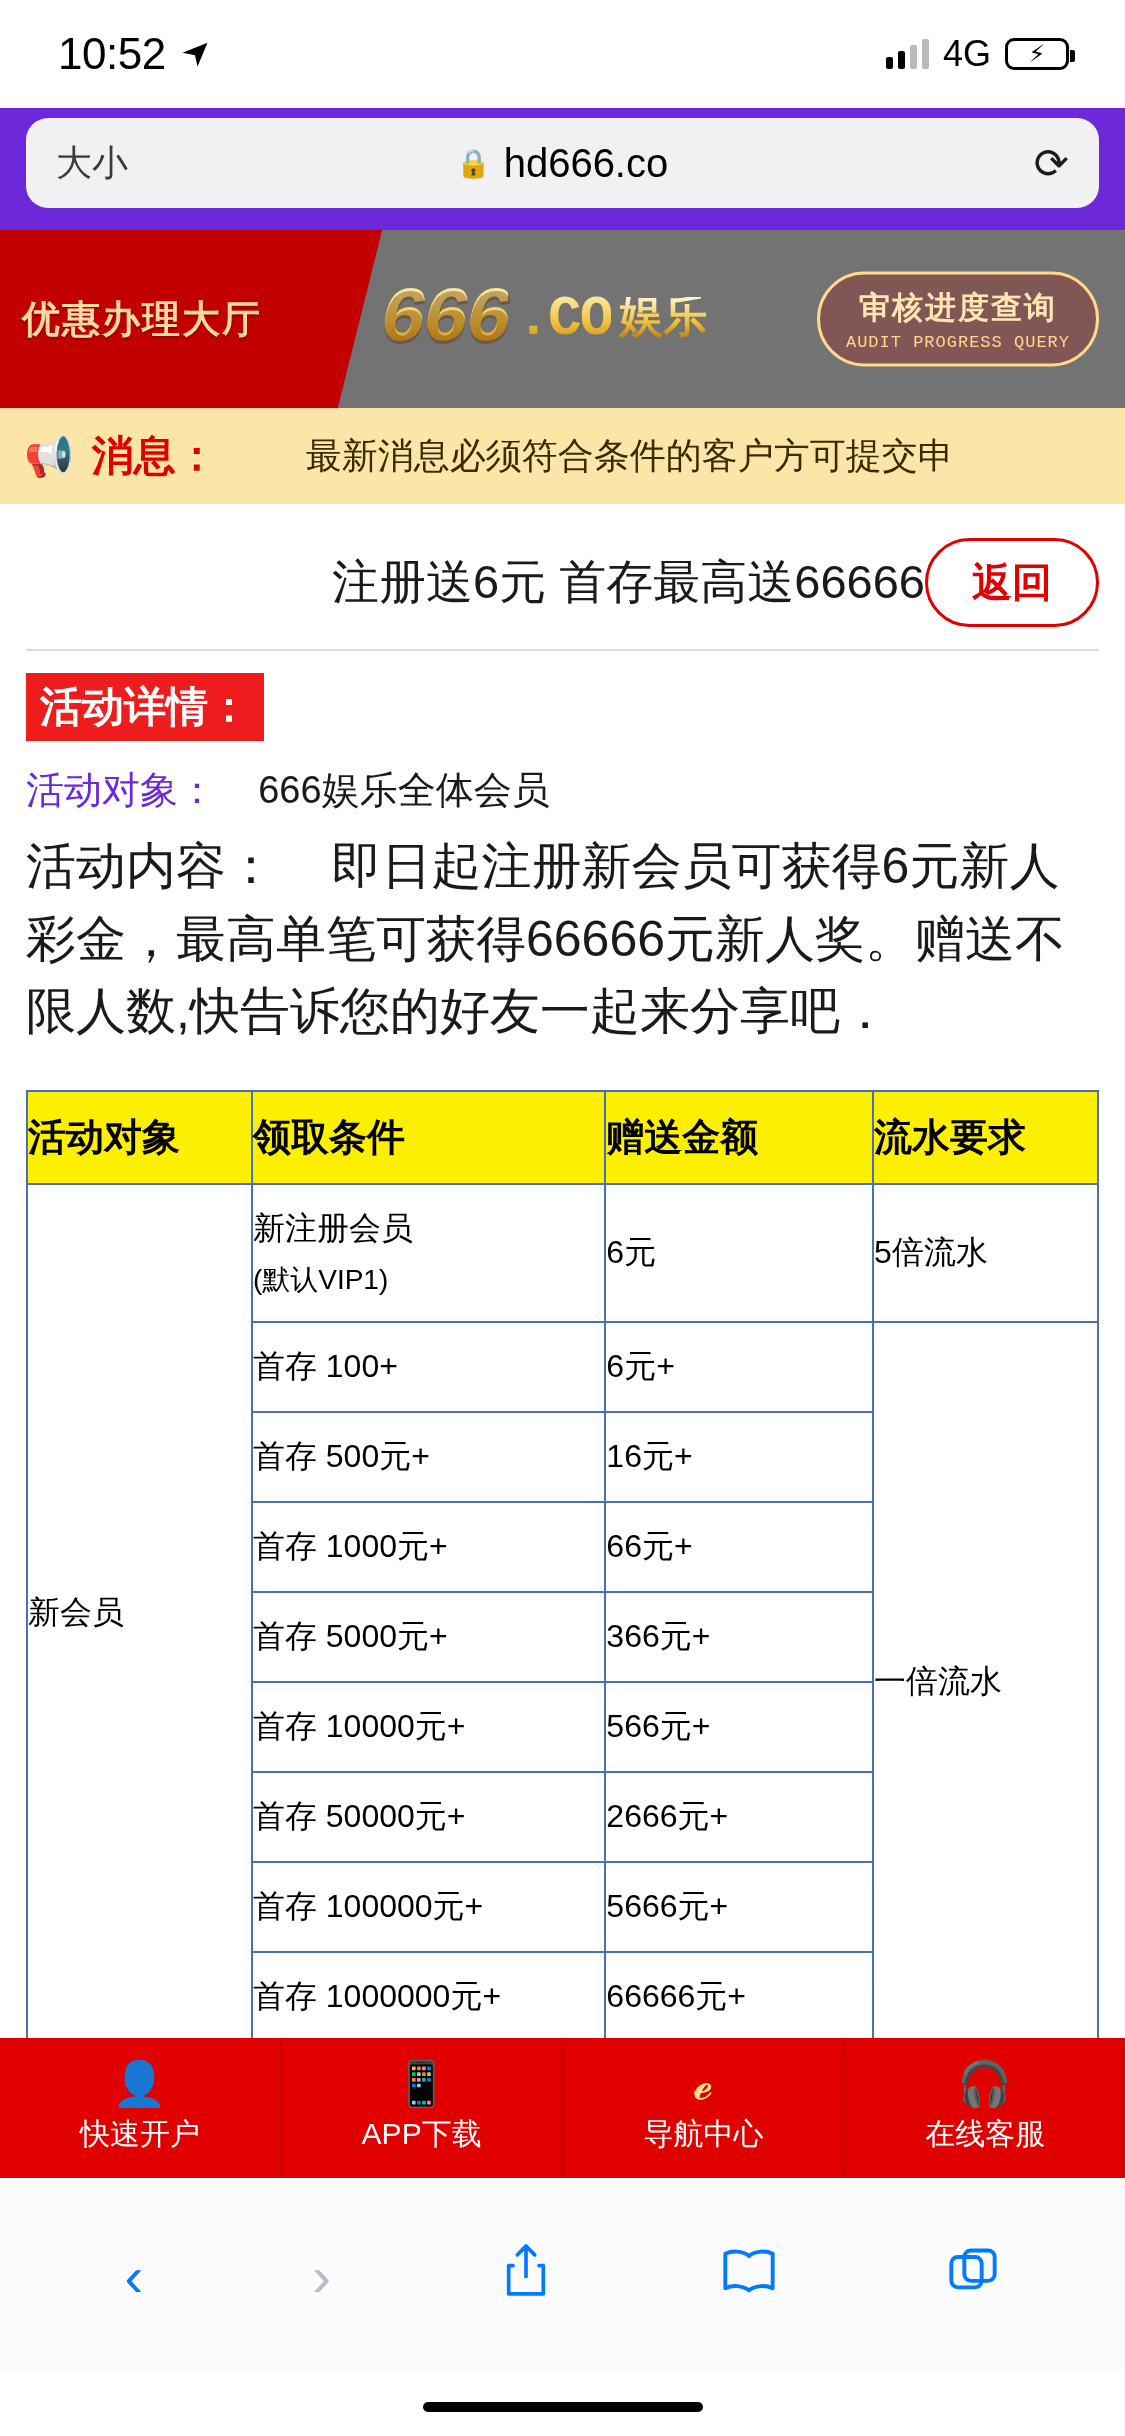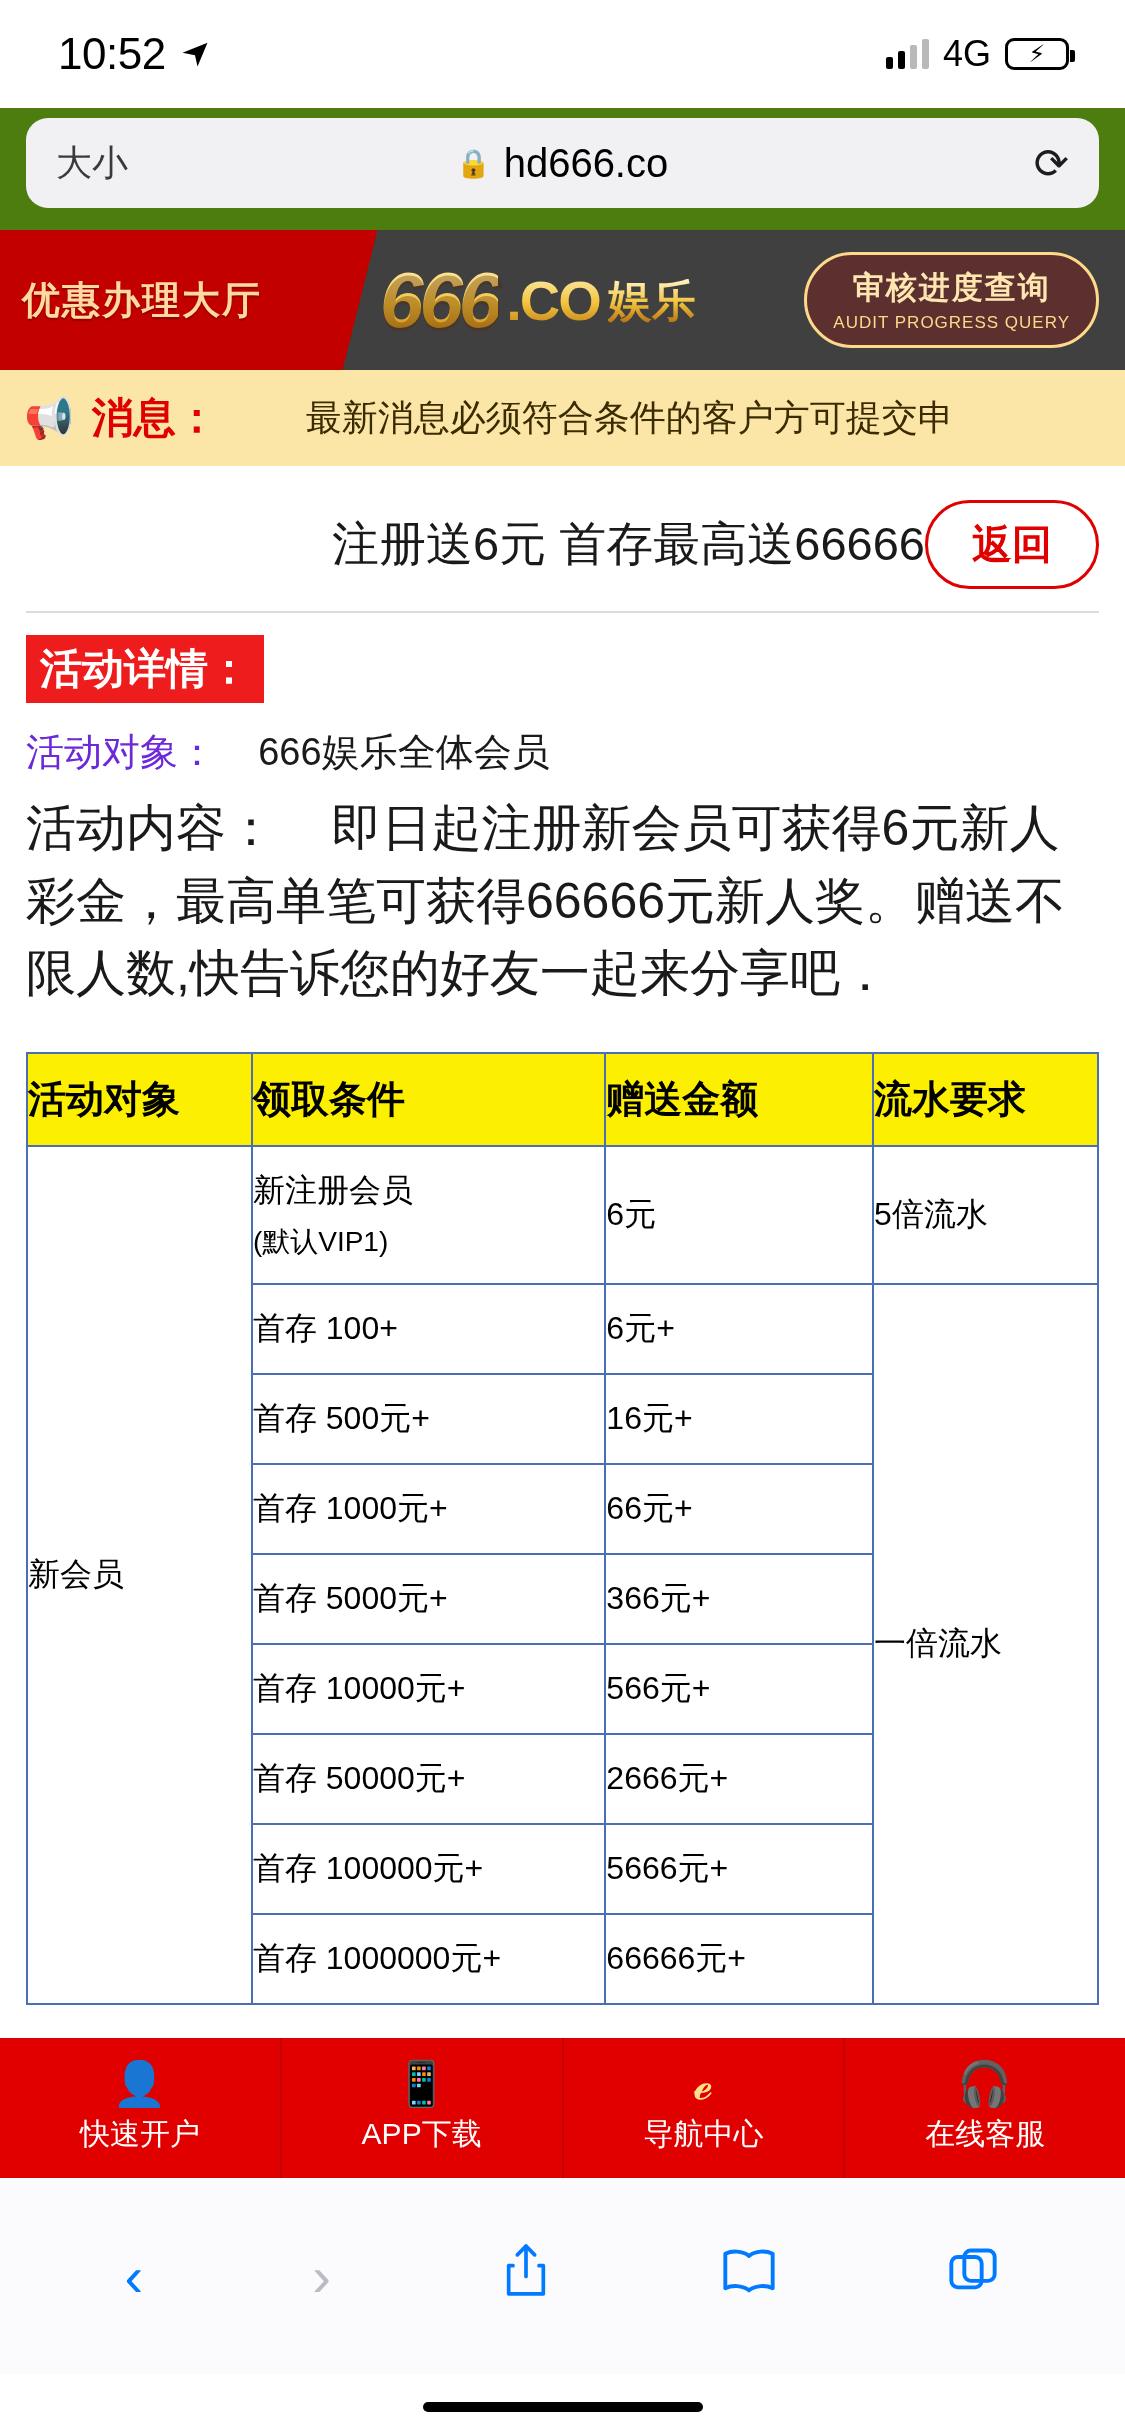--- a/index.html
+++ b/index.html
@@ -36,38 +36,38 @@
     position: relative; padding: 3px;
   }
   .battery::after {
     content:""; position:absolute; right:-9px; top: 9px; width: 5px; height: 12px;
     background:#000; border-radius: 0 2px 2px 0;
   }
   .battery .fill { height: 100%; width: 100%; background: #32d74b; border-radius: 4px; }
   .battery .bolt { position:absolute; left: 50%; top: 50%; transform: translate(-50%,-50%); font-size: 24px; color:#000; }
 
   
-  .urlbar-wrap { padding: 10px 26px 22px; background: #4d7c0f; }
+  .urlbar-wrap { padding: 10px 26px 22px; background: #6d28d9; }
   .urlbar {
     height: 90px; background: #f1f1f3; border-radius: 22px;
     display: flex; align-items: center; padding: 0 30px; position: relative;
   }
   .aa-label { font-size: 36px; color: #3a3a3c; }
   .url-center {
     position: absolute; left: 0; right: 0; display: flex;
     align-items: center; justify-content: center; gap: 12px; pointer-events:none;
   }
   .lock { font-size: 28px; color: #6b6b70; }
   .url-text { font-size: 40px; color: #000; }
   .reload { margin-left: auto; font-size: 42px; color: #1c1c1e; }
 
   
   .banner {
-    height: 140px; background: #404040; position: relative; overflow: hidden;
-    display: flex; align-items: center;
+    height: 178px; background: #737373; position: relative; overflow: hidden;
+    display: flex; align-items: center; font-family: Liberation Mono, monospace;
   }
   .banner::before {
     content:""; position:absolute; left:0; top:0; width: 420px; height: 100%;
     background: #c20000;
     transform: skewX(-14deg) translateX(-60px);
   }
   .banner-left {
     position: relative; z-index: 2; color: #ffd9a0; font-size: 38px;
     font-weight: 700; margin-left: 22px; letter-spacing: 2px;
     text-shadow: 0 2px 2px rgba(0,0,0,.25);

